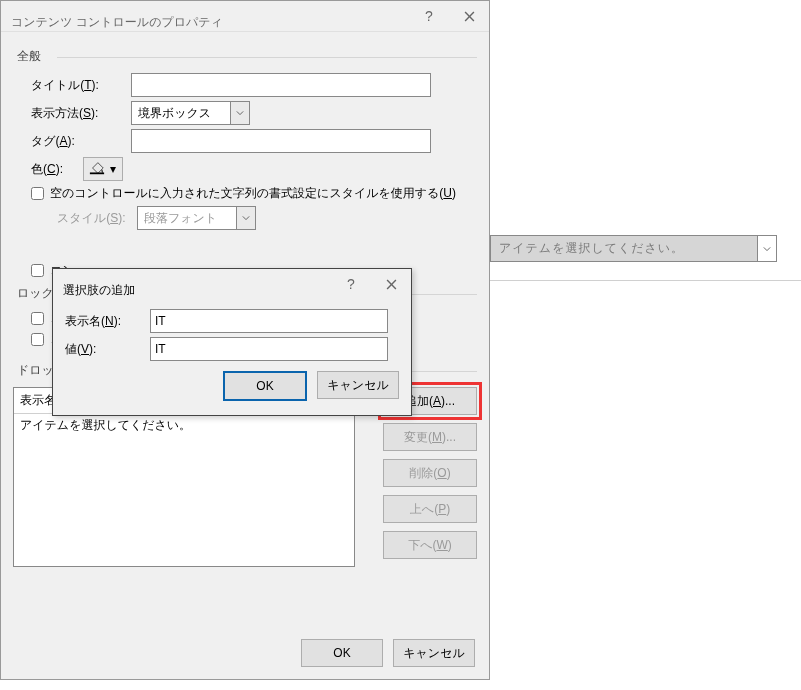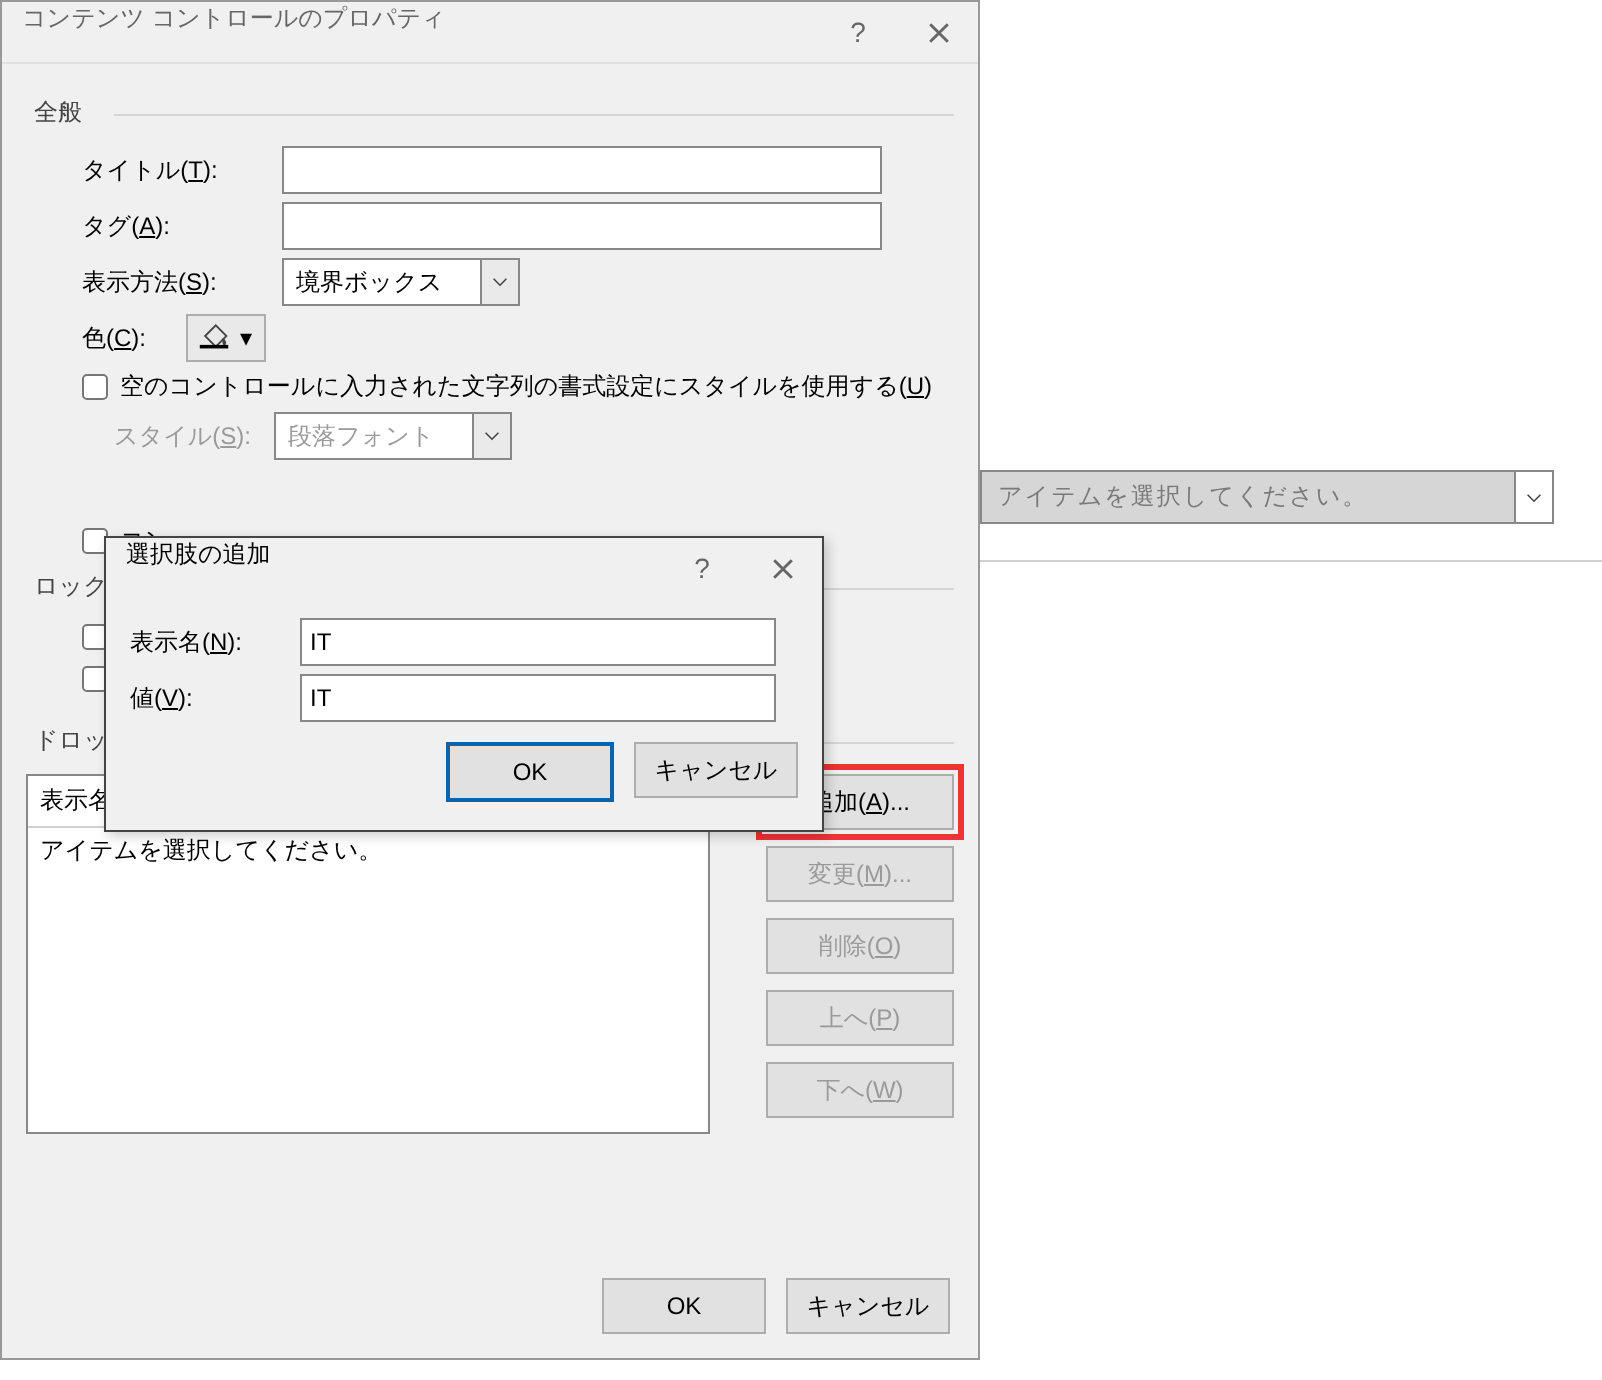--- a/index.html
+++ b/index.html
@@ -5,21 +5,21 @@
   html,body{margin:0;padding:0;font-family:"Yu Gothic UI","Meiryo",sans-serif;font-size:12px;color:#000;background:#fff}
   .stage{position:relative;width:801px;height:690px;overflow:hidden}
   .doc-dd{position:absolute;left:490px;top:235px;display:flex;align-items:stretch;border:1px solid #888}
   .doc-dd .sel{background:#d6d6d6;color:#7a7a7a;padding:4px 8px;min-width:250px;letter-spacing:1px}
   .doc-dd .arrow{width:18px;background:#fff;border-left:1px solid #888;display:flex;align-items:center;justify-content:center}
   .doc-dd .arrow svg{width:8px;height:8px;stroke:#444;fill:none}
   .doc-underline{position:absolute;left:490px;right:0;top:280px;height:1px;background:#d0d0d0}
 
   
   .dialog{position:absolute;left:0;top:0;width:490px;height:680px;background:#f0f0f0;border:1px solid #999;box-sizing:border-box}
-  .titlebar{display:flex;align-items:flex-start;height:30px;padding:0 0 0 10px;border-bottom:1px solid #e0e0e0}
+  .titlebar{display:flex;align-items:flex-end;height:30px;padding:0 0 0 10px;border-bottom:1px solid #e0e0e0}
   .titlebar .t{flex:1;color:#666}
   .tb-btn{width:40px;height:30px;display:flex;align-items:center;justify-content:center;color:#666}
   .tb-btn svg{width:11px;height:11px;stroke:#666;stroke-width:1.3;fill:none}
   .tb-btn.help{font-size:14px}
   .body{padding:10px 12px 12px 12px}
   .group-lbl{color:#444;margin:6px 0 8px 4px;position:relative}
   .group-lbl::after{content:"";position:absolute;left:40px;right:0;top:50%;height:1px;background:#d5d5d5}
   .group-lbl.lock::after{left:40px}
   .group-lbl.ddl::after{left:180px}
   .row{display:flex;align-items:center;margin:4px 0}
@@ -29,21 +29,21 @@
   .title-fld{width:300px}
   .combo{display:flex;height:24px}
   .combo .v{border:1px solid #888;background:#fff;padding:2px 6px;min-width:86px;display:flex;align-items:center}
   .combo .btn{width:18px;border:1px solid #888;border-left:none;background:#eaeaea;display:flex;align-items:center;justify-content:center}
   .chev-d{width:8px;height:8px;stroke:#444;fill:none}
   .color-pick{display:inline-flex;align-items:center;border:1px solid #adadad;background:#e9e9e9;padding:2px 4px;height:24px;box-sizing:border-box}
   .color-pick svg{width:18px;height:16px}
   .color-pick .dropdown{width:10px;text-align:center;margin-left:2px}
   .chk{display:flex;align-items:center;margin:4px 0}
   .chk input{margin:0 6px 0 0}
-  .sub{margin-left:28px}
+  .sub{margin-left:18px}
   .disabled{color:#9a9a9a}
   
   .list-wrap{display:flex;gap:28px;margin-top:4px}
   .list{background:#fff;border:1px solid #888;width:352px;height:180px;box-sizing:border-box}
   .list-hdr{display:flex;border-bottom:1px solid #d0d0d0}
   .list-hdr div{padding:4px 6px}
   .list-hdr .c1{width:170px}
   .list-rows div{padding:3px 6px}
   .side-btns{display:flex;flex-direction:column;gap:8px}
   .wbtn{width:92px;height:26px;background:#e1e1e1;border:1px solid #adadad;display:flex;align-items:center;justify-content:center}
@@ -89,33 +89,33 @@
       </div>
     </div>
     <div class="body">
       <div class="group-lbl">全般</div>
 
       <div class="row sub">
         <div class="lbl">タイトル(<span class="u">T</span>):</div>
         <input type="text" class="fld title-fld" value="" style="">
       </div>
       <div class="row sub">
-        <div class="lbl">タグ(<span class="u">A</span>):</div>
-        <input type="text" class="fld title-fld" value="" style="">
-      </div>
-      <div class="row sub">
         <div class="lbl">表示方法(<span class="u">S</span>):</div>
         <div class="combo">
           <div class="v">境界ボックス</div>
           <div class="btn">
               <svg class="chev-d" viewBox="0 0 10 10">
                 <polyline points="1,3 5,7 9,3"></polyline>
               </svg>
             </div>
         </div>
+      </div>
+      <div class="row sub">
+        <div class="lbl">タグ(<span class="u">A</span>):</div>
+        <input type="text" class="fld title-fld" value="" style="">
       </div>
       <div class="row sub">
         <div class="lbl" style="width:52px">色(<span class="u">C</span>):</div>
         <div class="color-pick">
           <span>
             <svg viewBox="0 0 20 18">
                 <path d="M5 9 L11 3 L17 9 L11 15 Z" fill="none" stroke="#444" stroke-width="1"></path>
                 <path d="M15 10 Q18 12 16 15 Q14 13 15 10 Z" fill="#444"></path>
                 <rect x="2" y="14" width="16" height="2" fill="#000"></rect>
               </svg>

